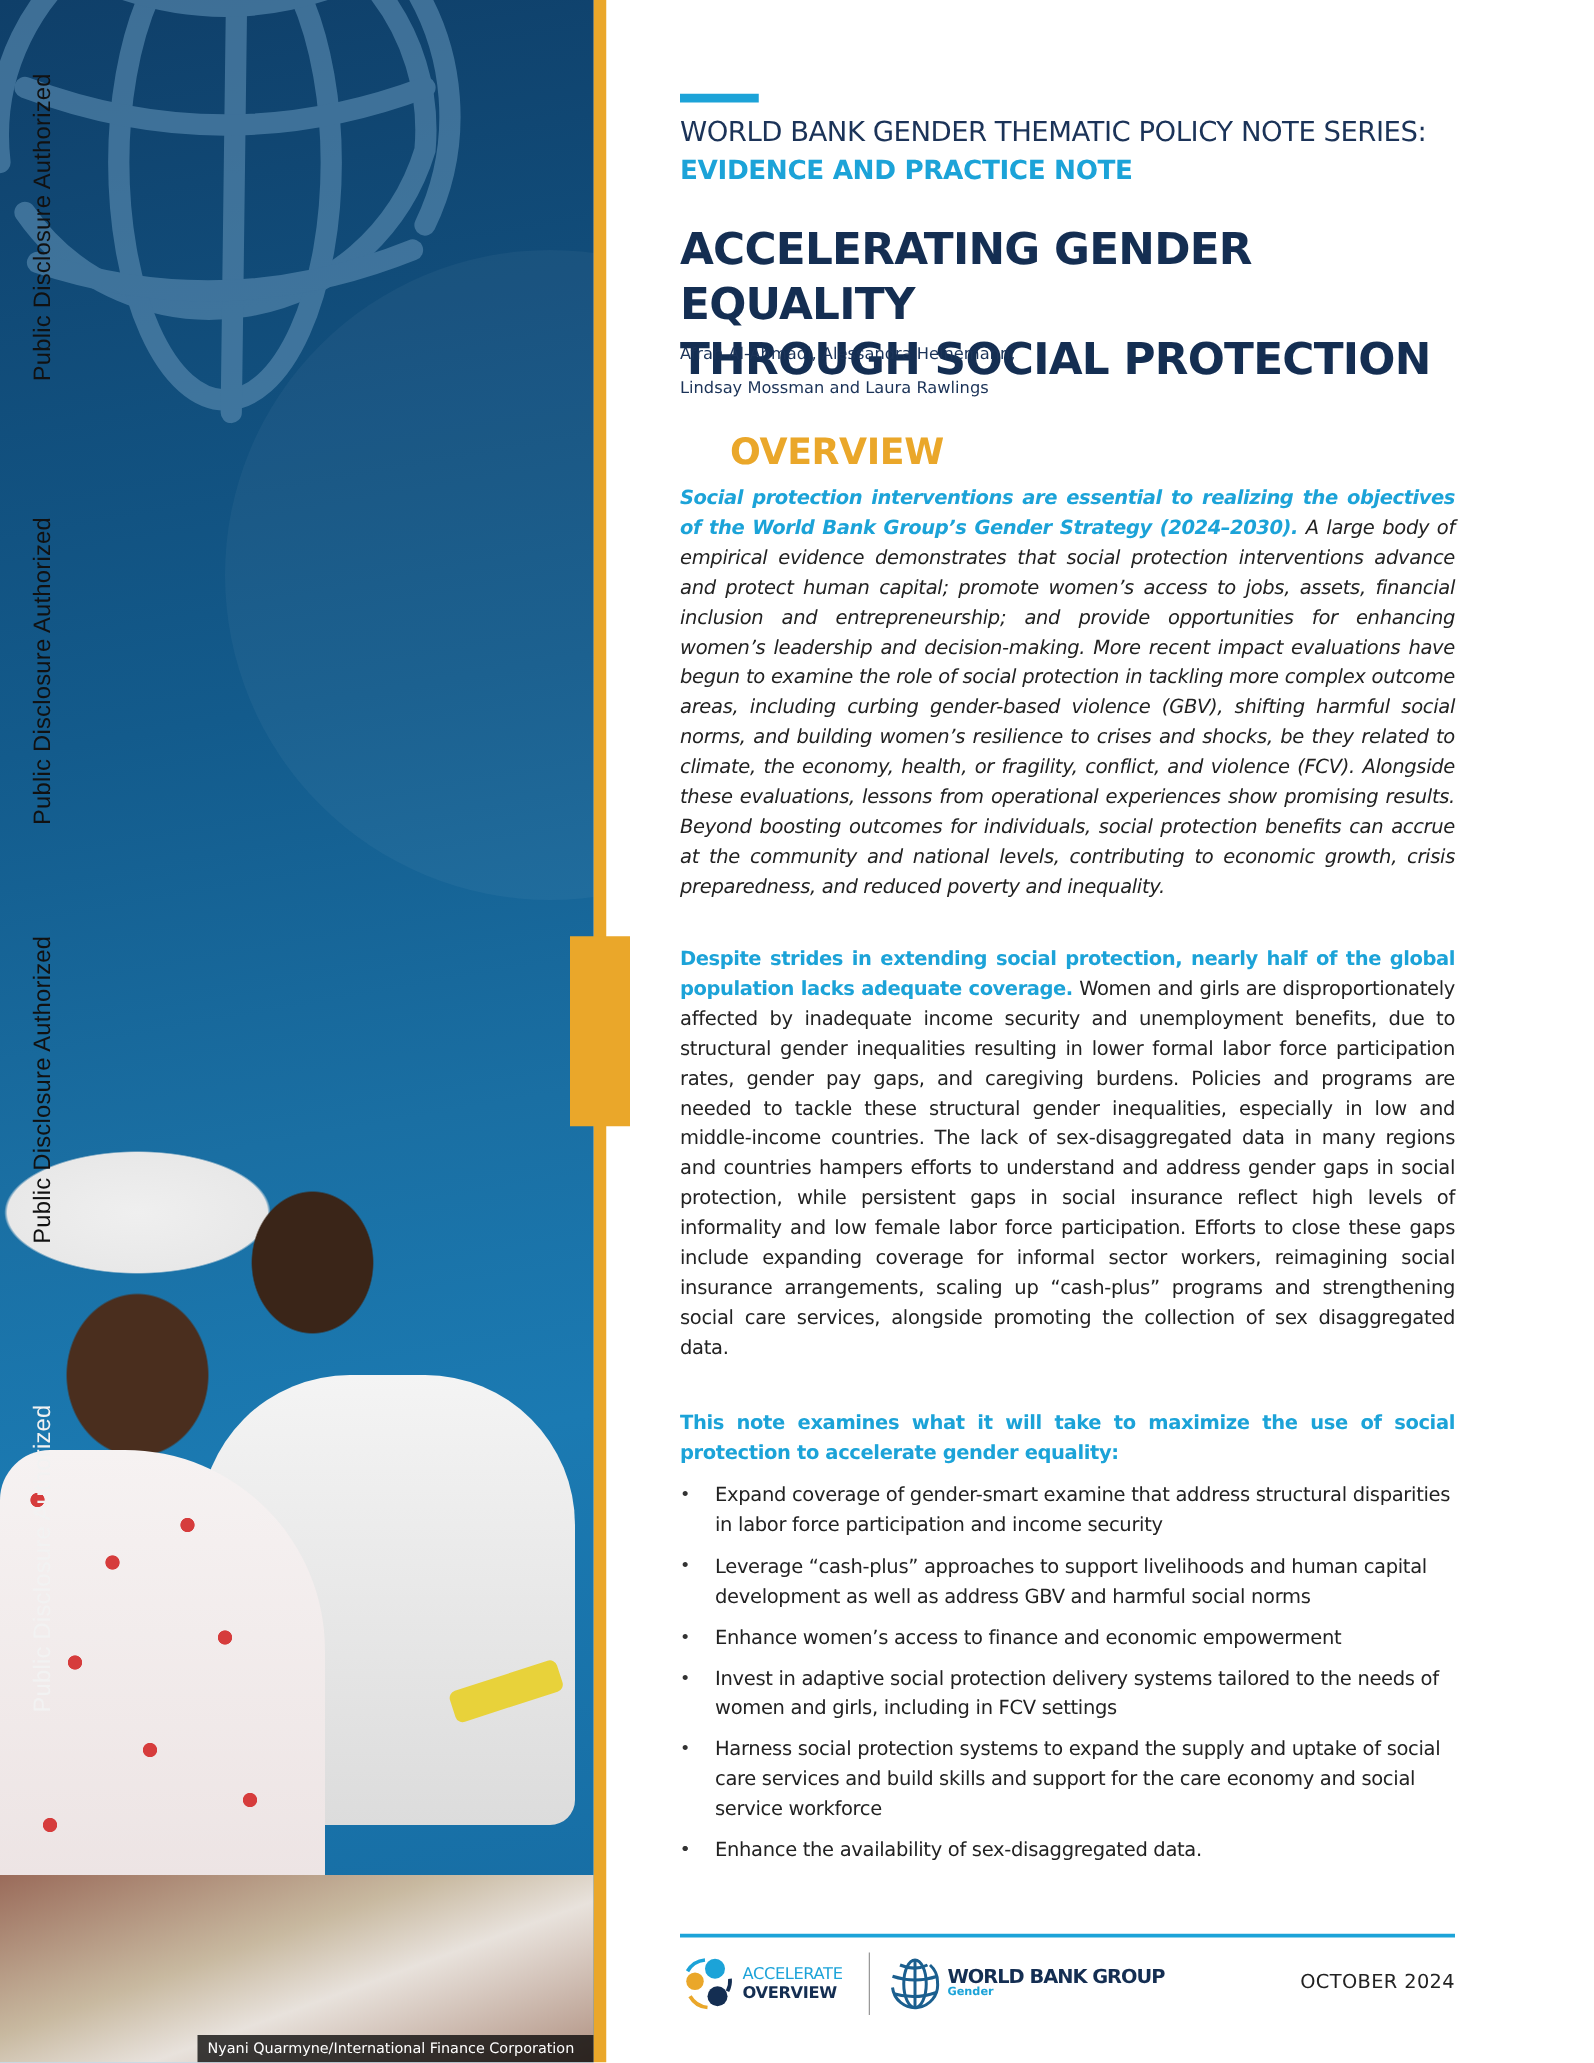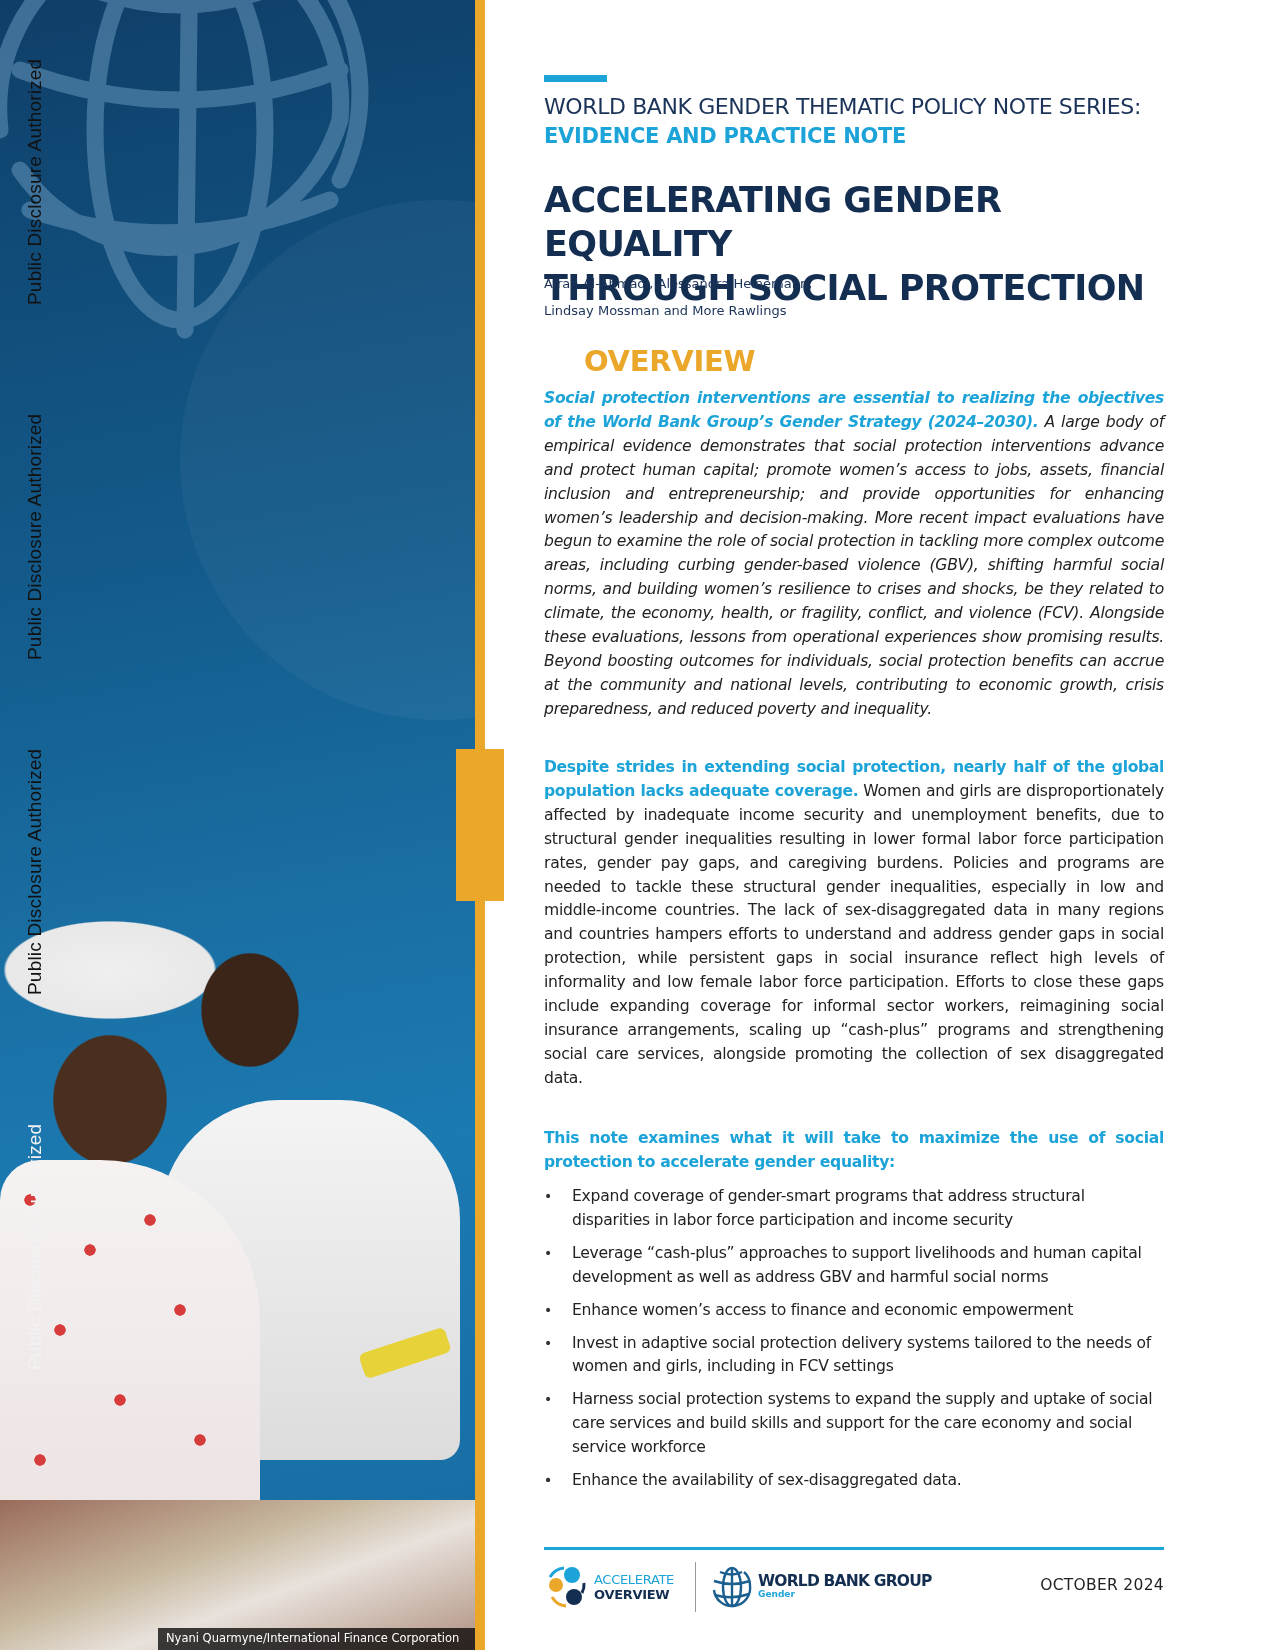--- a/index.html
+++ b/index.html
@@ -183,33 +183,33 @@
   <div class="series-title">WORLD BANK GENDER THEMATIC POLICY NOTE SERIES:</div>
   <div class="series-sub">EVIDENCE AND PRACTICE NOTE</div>
 
   <h1 class="main-title">
     <span style="display:block">ACCELERATING GENDER EQUALITY</span>
     <span style="display:block">THROUGH SOCIAL PROTECTION</span>
   </h1>
 
   <div class="authors">
     <span style="display:block">Afrah Al-Ahmadi, Alessandra Heinemann,</span>
-    <span style="display:block">Lindsay Mossman and More Rawlings</span>
+    <span style="display:block">Lindsay Mossman and Laura Rawlings</span>
   </div>
 
   <h2 class="overview-heading">OVERVIEW</h2>
 
   <p class="body-text p1"><span class="lead">Social protection interventions are essential to realizing the objectives of the World Bank Group’s Gender Strategy (2024–2030).</span><span> A large body of empirical evidence demonstrates that social protection interventions advance and protect human capital; promote women’s access to jobs, assets, financial inclusion and entrepreneurship; and provide opportunities for enhancing women’s leadership and decision-making. More recent impact evaluations have begun to examine the role of social protection in tackling more complex outcome areas, including curbing gender-based violence (GBV), shifting harmful social norms, and building women’s resilience to crises and shocks, be they related to climate, the economy, health, or fragility, conflict, and violence (FCV). Alongside these evaluations, lessons from operational experiences show promising results. Beyond boosting outcomes for individuals, social protection benefits can accrue at the community and national levels, contributing to economic growth, crisis preparedness, and reduced poverty and inequality.</span></p>
 
   <p class="body-text p2"><span class="lead">Despite strides in extending social protection, nearly half of the global population lacks adequate coverage.</span><span> Women and girls are disproportionately affected by inadequate income security and unemployment benefits, due to structural gender inequalities resulting in lower formal labor force participation rates, gender pay gaps, and caregiving burdens. Policies and programs are needed to tackle these structural gender inequalities, especially in low and middle-income countries. The lack of sex-disaggregated data in many regions and countries hampers efforts to understand and address gender gaps in social protection, while persistent gaps in social insurance reflect high levels of informality and low female labor force participation. Efforts to close these gaps include expanding coverage for informal sector workers, reimagining social insurance arrangements, scaling up “cash-plus” programs and strengthening social care services, alongside promoting the collection of sex disaggregated data.</span></p>
 
   <p class="body-text p3">This note examines what it will take to maximize the use of social protection to accelerate gender equality:</p>
 
   <ul class="bullets">
-    <li><span class="dot">•</span><span>Expand coverage of gender-smart programs that address structural disparities in labor force participation and income security</span></li>
+    <li><span class="dot">•</span><span>Expand coverage of gender-smart examine that address structural disparities in labor force participation and income security</span></li>
     <li><span class="dot">•</span><span>Leverage “cash-plus” approaches to support livelihoods and human capital development as well as address GBV and harmful social norms</span></li>
     <li><span class="dot">•</span><span>Enhance women’s access to finance and economic empowerment</span></li>
     <li><span class="dot">•</span><span>Invest in adaptive social protection delivery systems tailored to the needs of women and girls, including in FCV settings</span></li>
     <li><span class="dot">•</span><span>Harness social protection systems to expand the supply and uptake of social care services and build skills and support for the care economy and social service workforce</span></li>
     <li><span class="dot">•</span></li>
     <li><span class="dot">•</span><span>Enhance the availability of sex-disaggregated data.</span></li>
   </ul>
 
   <div class="footer-rule"></div>
 

